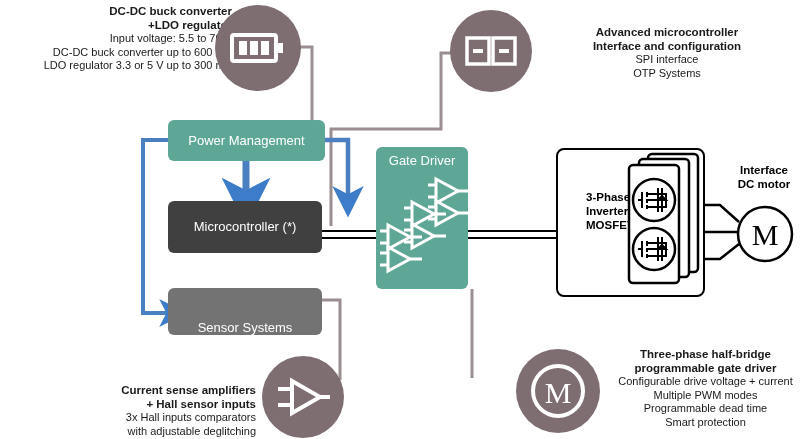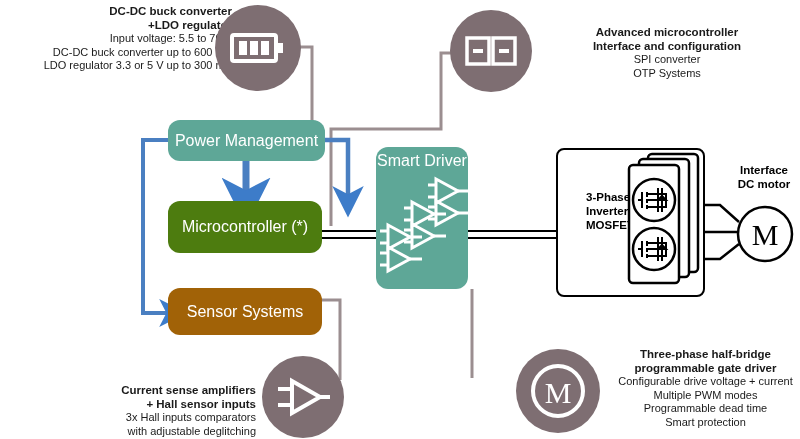--- a/index.html
+++ b/index.html
@@ -19,28 +19,28 @@
   .ta-right{text-align:right;}
   .ta-left{text-align:center;}
 
   .circle{
     position:absolute;border-radius:50%;
     background:#7e6e72;
     display:flex;align-items:center;justify-content:center;
   }
 
   .block{
-    position:absolute;border-radius:12px;
+    position:absolute;border-radius:6px;
     display:flex;align-items:center;justify-content:center;
     text-align:center;color:#ffffff;
-    font-size:16px;line-height:14px;
+    font-size:13px;line-height:14px;
   }
   .block-power{background:#5ea797;}
-  .block-mcu{background:#4d7c0f;text-align:right;}
-  .block-sensor{background:#a16207;}
+  .block-mcu{background:#404040;text-align:right;}
+  .block-sensor{background:#737373;align-items:flex-end;}
   .block-gate{background:#5ea797;align-items:flex-start;padding-top:7px;box-sizing:border-box;}
 
   .inverter-box{
     position:absolute;border:2.5px solid #000;border-radius:8px;background:#fff;
   }
   .inv-label{
     position:absolute;font-weight:bold;font-size:11.5px;color:#000;line-height:14px;
   }
   .motor-label{position:absolute;font-weight:bold;font-size:11.5px;color:#000;line-height:14px;text-align:center;}
 </style>
@@ -105,40 +105,40 @@
       <rect x="2" y="3" width="22" height="26" fill="none" stroke="#ffffff" stroke-width="3.5"></rect>
       <rect x="28" y="3" width="22" height="26" fill="none" stroke="#ffffff" stroke-width="3.5"></rect>
       <rect x="8" y="14" width="10" height="4" fill="#ffffff"></rect>
       <rect x="34" y="14" width="10" height="4" fill="#ffffff"></rect>
     </svg>
   </div>
 
   <div class="callout ta-left" style="left:542px;top:26px;width:250px;">
     <div class="title">Advanced microcontroller</div>
     <div class="title">Interface and configuration</div>
-    <div class="line">SPI converter</div>
+    <div class="line">SPI interface</div>
     <div class="line">OTP Systems</div>
   </div>
 
   <div class="block block-power" style="left:168px;top:120px;width:157px;height:41px;">
     <div>
       <div>Power Management</div>
     </div>
   </div>
 
   <div class="block block-mcu" style="left:168px;top:201px;width:154px;height:52px;">
     <div>Microcontroller (*)</div>
   </div>
 
   <div class="block block-sensor" style="left:168px;top:288px;width:154px;height:47px;">
     <div>Sensor Systems</div>
   </div>
 
   <div class="block block-gate" style="left:376px;top:147px;width:92px;height:142px;">
-    <div>Smart Driver</div>
+    <div>Gate Driver</div>
   </div>
   <svg style="position:absolute;left:376px;top:147px;" width="92" height="142" viewBox="0 0 92 142">
     <g stroke="#ffffff" stroke-width="3" fill="none">
 
       <path d="M12,78 L34,90 L12,102 Z"></path>
       <path d="M4,84 L12,84 M4,96 L12,96 M34,90 L46,90"></path>
       <path d="M12,100 L34,112 L12,124 Z"></path>
       <path d="M4,106 L12,106 M4,118 L12,118 M34,112 L46,112"></path>
 
       <path d="M36,55 L58,67 L36,79 Z"></path>

